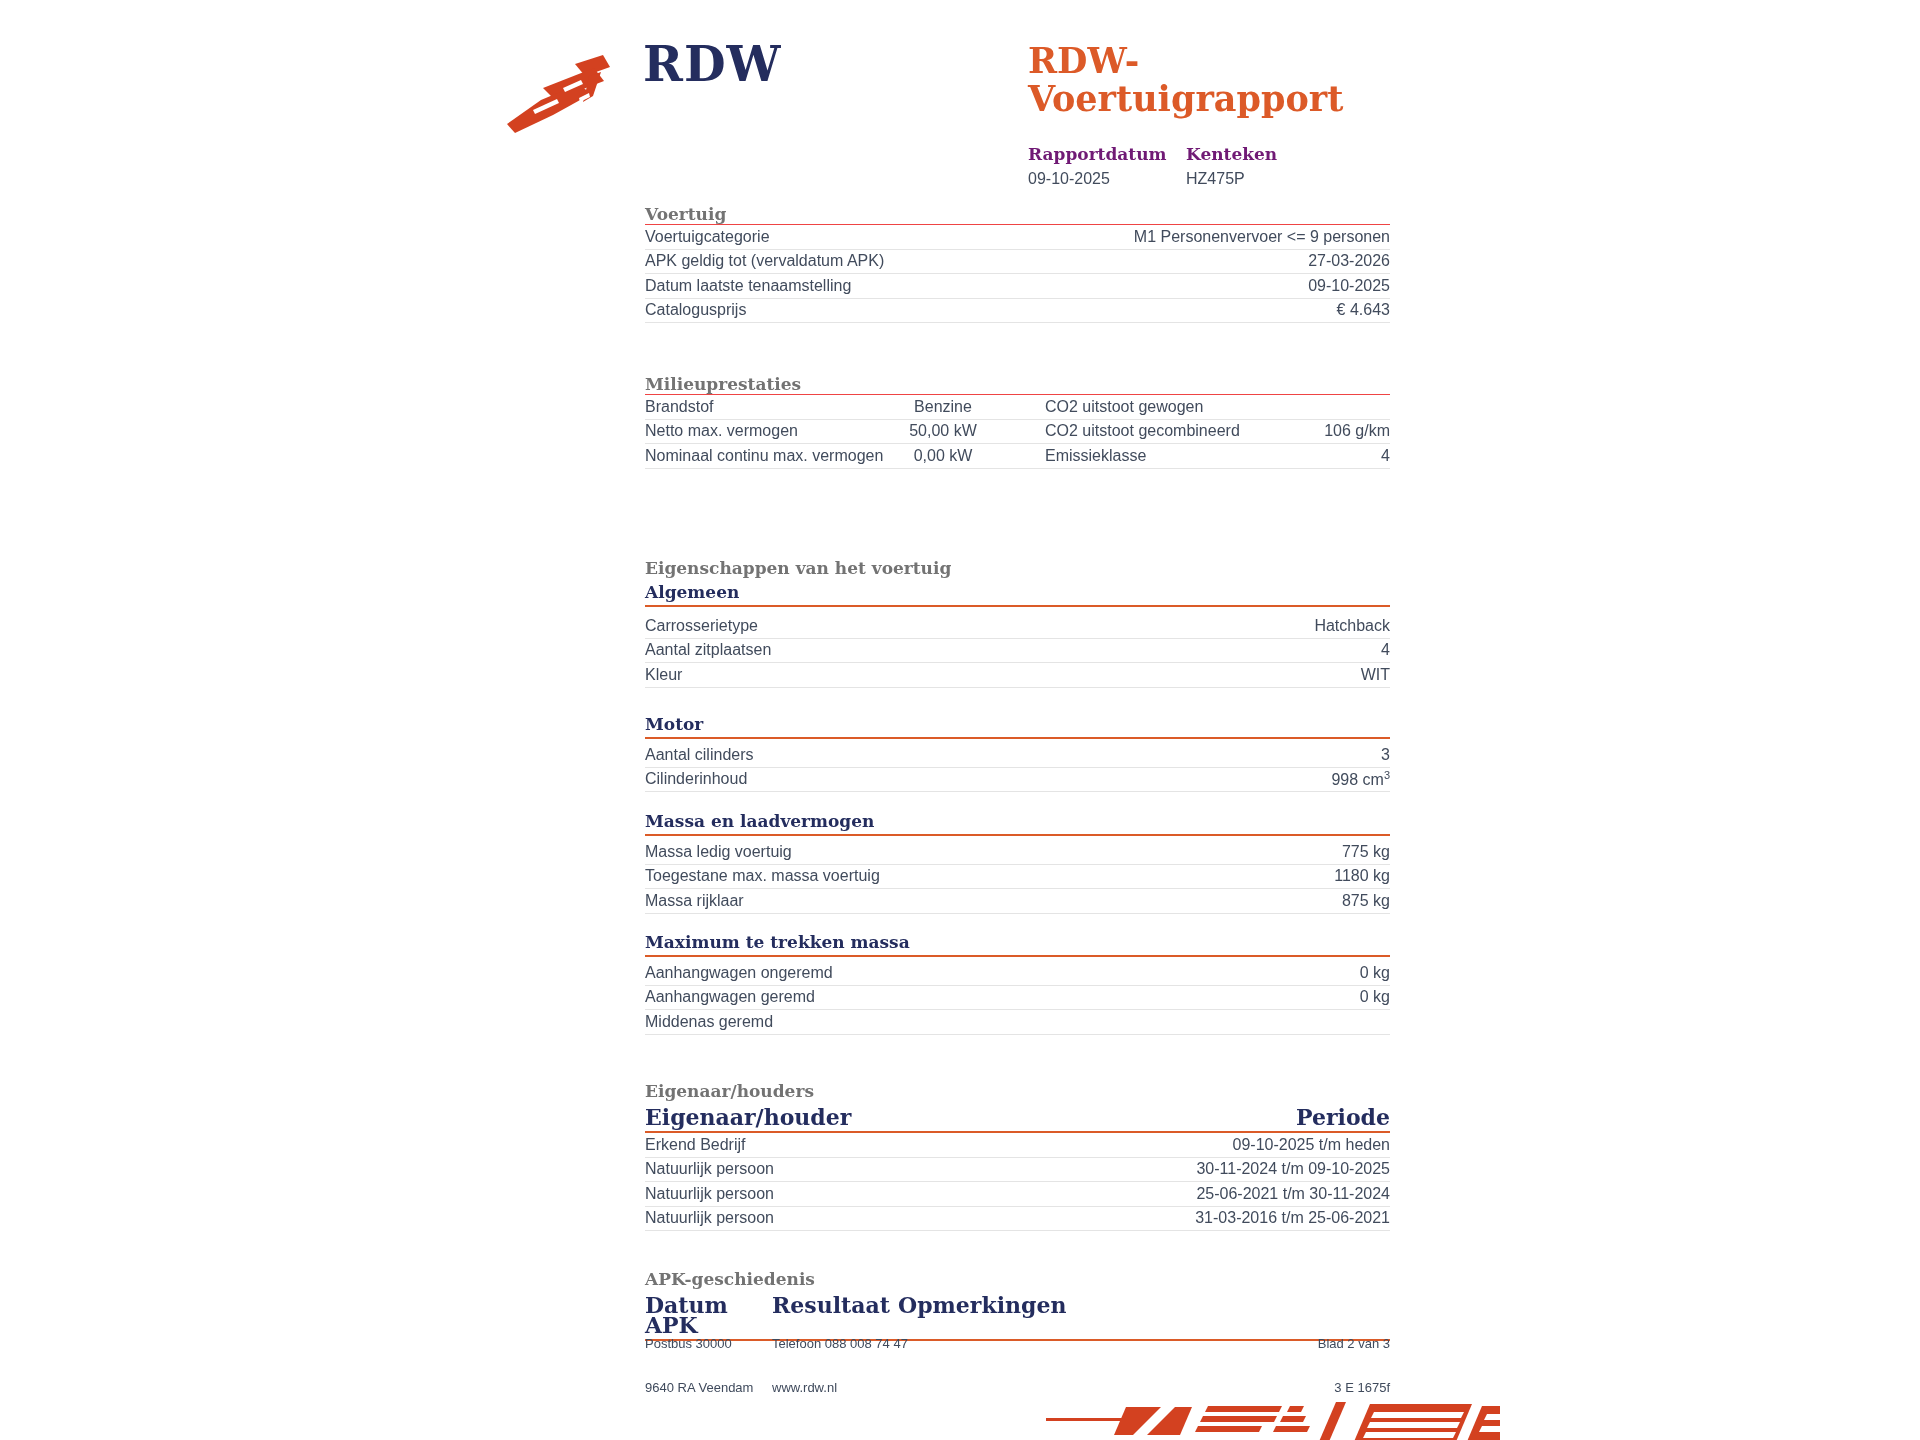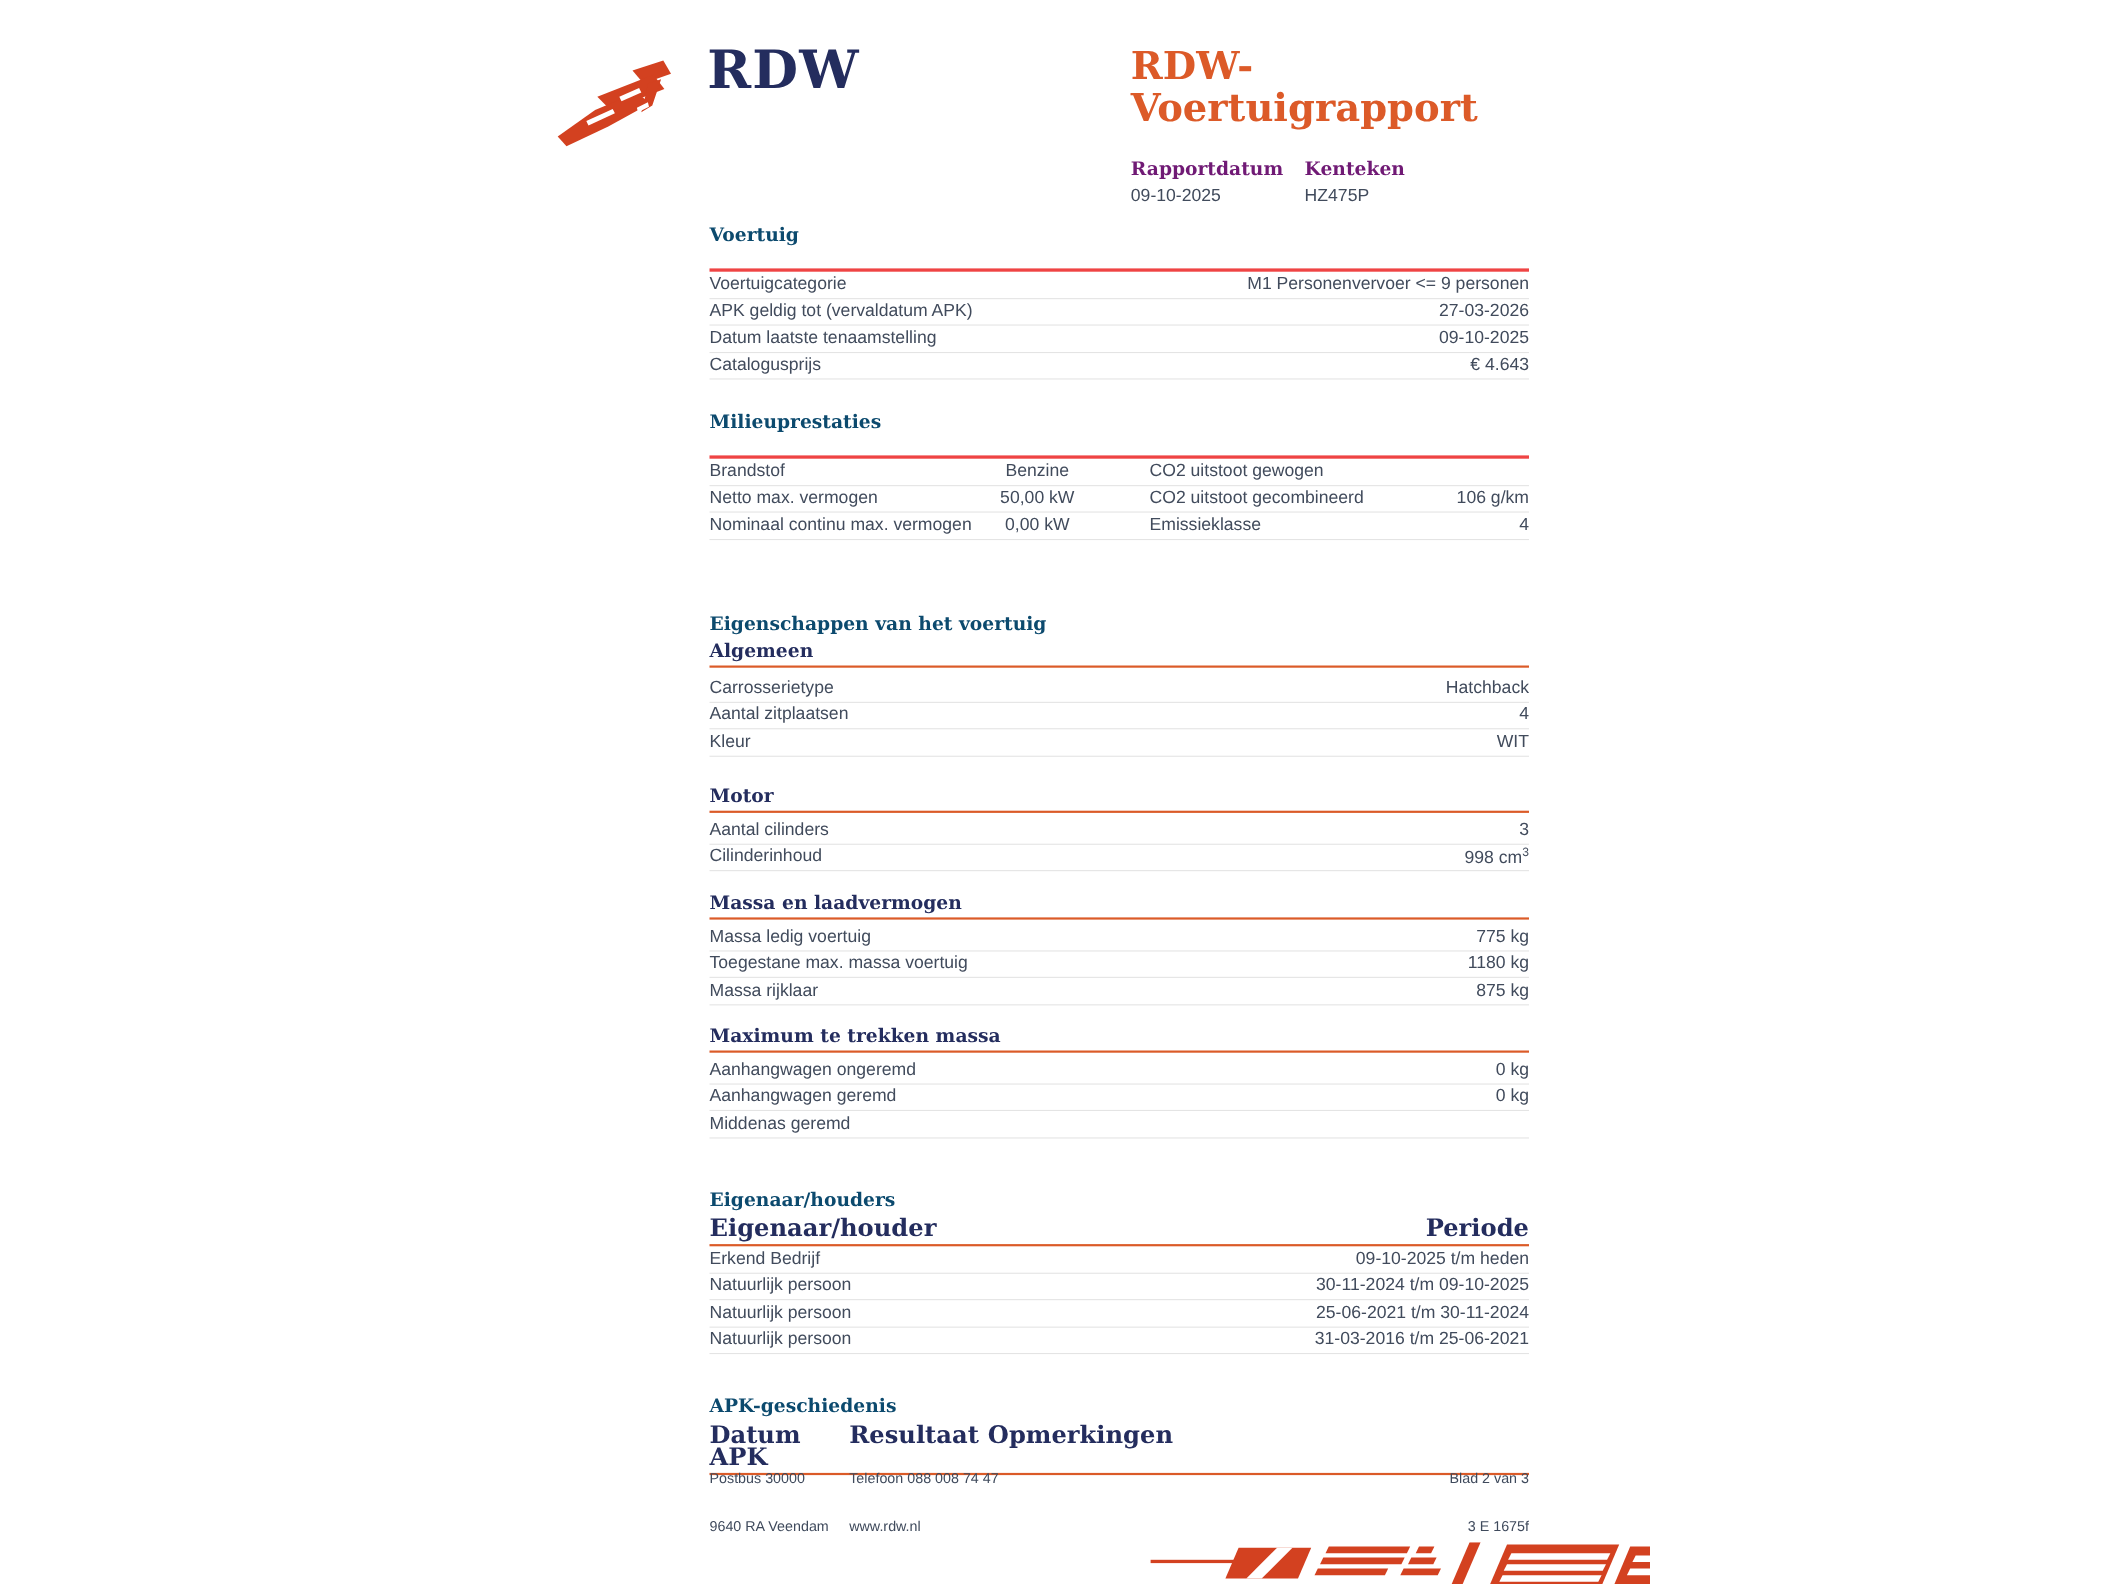--- a/index.html
+++ b/index.html
@@ -33,29 +33,29 @@
     font-weight: bold; font-size: 17px; line-height: 20px; color: #701a75;
   }
   .meta-value { font-size: 16px; line-height: 20px; margin-top: 5px; color: #414B5C; }
 
   
   .doc { position: absolute; left: 645px; top: 0; width: 745px; height: 1440px; }
   .sec { position: absolute; left: 0; width: 745px; }
   .sec-title {
     font-family: "DejaVu Serif", "Liberation Serif", serif;
     font-weight: bold; font-size: 17px; line-height: 20px;
-    color: #0c4a6e; margin: 0;
+    color: #737373; margin: 0;
   }
   .sub-title {
     font-family: "DejaVu Serif", "Liberation Serif", serif;
     font-weight: bold; font-size: 17px; line-height: 20px;
     color: #242D5E; margin: 0;
     border-bottom: 2px solid #DB5B28; padding-bottom: 3px;
   }
-  .tbl { margin-top: 20px; border-top: 3px solid #ef4444; }
+  .tbl { margin-top: 0; border-top: 1px solid #ef4444; }
   .tbl.no-top { border-top: none; margin-top: 4px; }
   .trow {
     display: flex; align-items: center;
     height: 24.5px; border-bottom: 1px solid #E4E4E4;
     font-size: 16px; color: #414B5C; box-sizing: border-box;
   }
   .trow .lbl { flex: 1; }
   .trow .val { text-align: right; white-space: nowrap; }
   .trow .val sup { font-size: 11px; }
   

